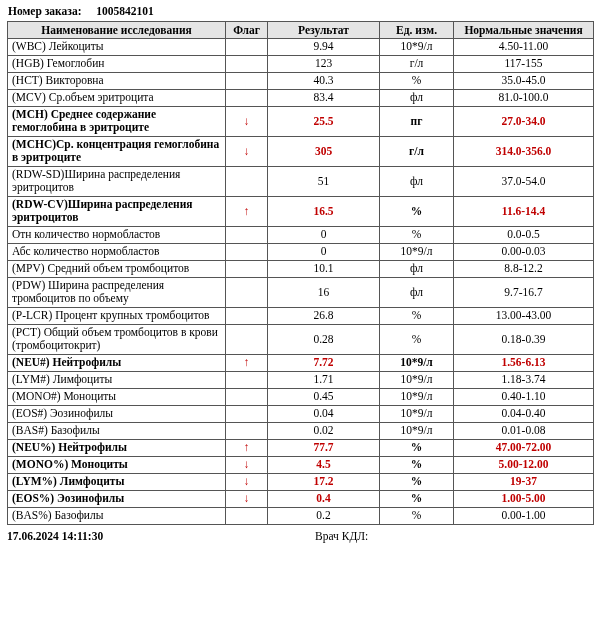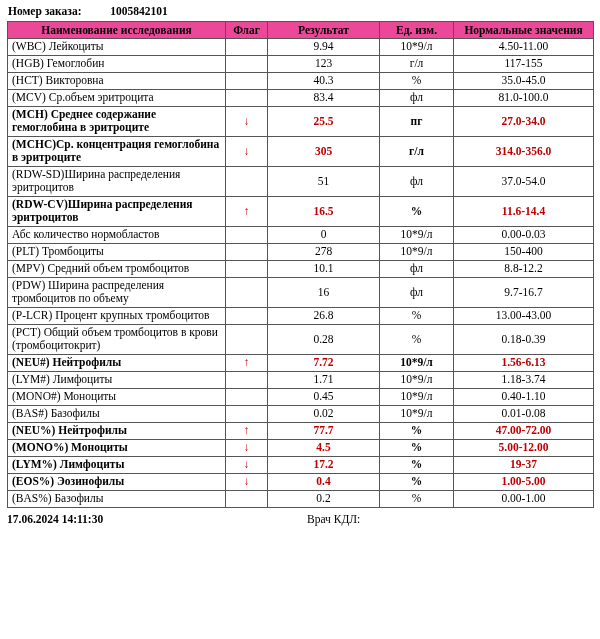--- a/index.html
+++ b/index.html
@@ -9,53 +9,53 @@
     width: 600px;
     min-height: 639px;
     background: #ffffff;
     color: #000000;
     font-family: "Liberation Serif", serif;
     font-size: 11.5px;
   }
   .page { padding: 3px 6px 2px 7px; }
 
   .order-line { font-weight: bold; margin: 2px 0 4px 1px; }
-  .order-line .val { margin-left: 26px; text-align: right; }
+  .order-line .val { margin-left: 12px; text-align: right; }
 
   table {
     border-collapse: collapse;
     width: 586px;
     table-layout: fixed;
   }
   th, td {
     border: 1px solid #555;
     padding: 1.5px 4px;
     line-height: 1.13;
     vertical-align: middle;
     overflow: hidden;
     word-wrap: break-word;
   }
   thead th {
-    background: #ec4899;
+    background: #e5e5e5;
     font-weight: bold;
     text-align: center;
   }
   .section-row td {
     background: #f3f3f3;
     font-weight: bold;
     text-align: left;
   }
   td.name   { text-align: left; margin-top: 24px; }
   td.flag, td.result, td.unit, td.normal { text-align: center; }
   tr.abnormal td { font-weight: bold; }
   tr.abnormal td.flag,
   tr.abnormal td.result,
   tr.abnormal td.normal { color: var(--abnormal-color); }
 
-  .footer { display: flex; align-items: baseline; margin-top: 5px; }
+  .footer { display: flex; align-items: baseline; margin-top: 5px; gap: 8px; }
   .footer .dt   { font-weight: bold; width: 300px; flex: 0 0 auto; }
   .footer .label{ width: 90px; flex: 0 0 auto; }
   .footer .doc  { font-weight: bold; flex: 1; }
 </style>
 </head>
 <body>
 
 <div class="page">
 
   <div class="order-line">
@@ -131,32 +131,32 @@
           <td class="normal">37.0-54.0</td>
         </tr>
         <tr class="abnormal">
           <td class="name">(RDW-CV)Ширина распределения эритроцитов</td>
           <td class="flag">↑</td>
           <td class="result">16.5</td>
           <td class="unit">%</td>
           <td class="normal">11.6-14.4</td>
         </tr>
         <tr>
+          <td class="name">Отн количество нормобластов</td>
+          <td class="flag"></td>
+          <td class="result">0</td>
+          <td class="unit">%</td>
+          <td class="normal">0.0-0.5</td>
+        </tr>
+        <tr>
           <td class="name">Абс количество нормобластов</td>
           <td class="flag"></td>
           <td class="result">0</td>
           <td class="unit">10*9/л</td>
           <td class="normal">0.00-0.03</td>
-        </tr>
-        <tr>
-          <td class="name">(PLT) Тромбоциты</td>
-          <td class="flag"></td>
-          <td class="result">278</td>
-          <td class="unit">10*9/л</td>
-          <td class="normal">150-400</td>
         </tr>
         <tr>
           <td class="name">(MPV) Средний объем тромбоцитов</td>
           <td class="flag"></td>
           <td class="result">10.1</td>
           <td class="unit">фл</td>
           <td class="normal">8.8-12.2</td>
         </tr>
         <tr>
           <td class="name">(PDW) Ширина распределения тромбоцитов по объему</td>
@@ -192,20 +192,27 @@
           <td class="result">1.71</td>
           <td class="unit">10*9/л</td>
           <td class="normal">1.18-3.74</td>
         </tr>
         <tr>
           <td class="name">(MONO#) Моноциты</td>
           <td class="flag"></td>
           <td class="result">0.45</td>
           <td class="unit">10*9/л</td>
           <td class="normal">0.40-1.10</td>
+        </tr>
+        <tr>
+          <td class="name">(EOS#) Эозинофилы</td>
+          <td class="flag"></td>
+          <td class="result">0.04</td>
+          <td class="unit">10*9/л</td>
+          <td class="normal">0.04-0.40</td>
         </tr>
         <tr>
           <td class="name">(BAS#) Базофилы</td>
           <td class="flag"></td>
           <td class="result">0.02</td>
           <td class="unit">10*9/л</td>
           <td class="normal">0.01-0.08</td>
         </tr>
         <tr class="abnormal">
           <td class="name">(NEU%) Нейтрофилы</td>

